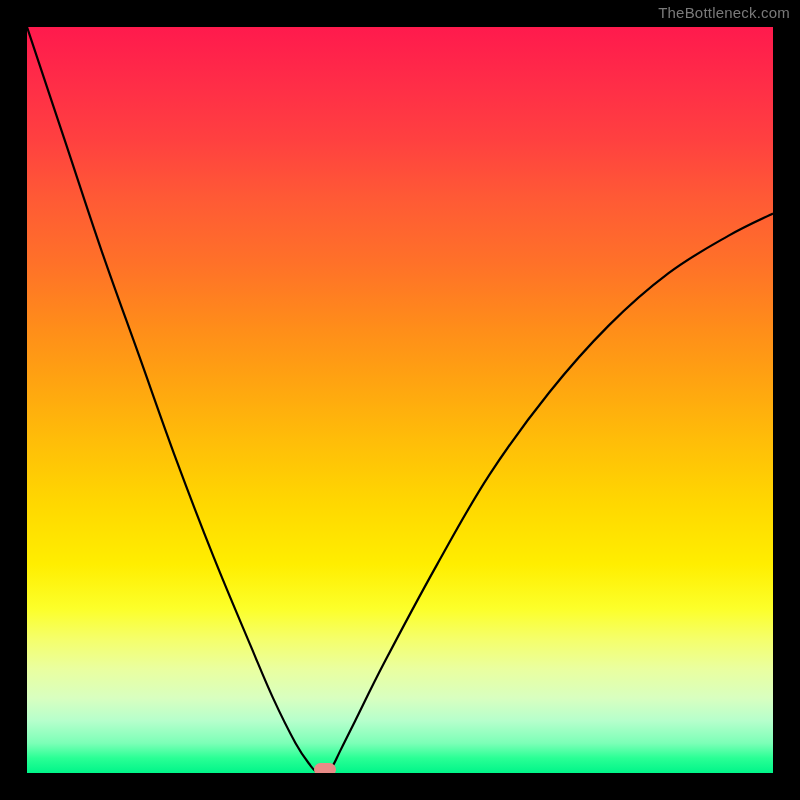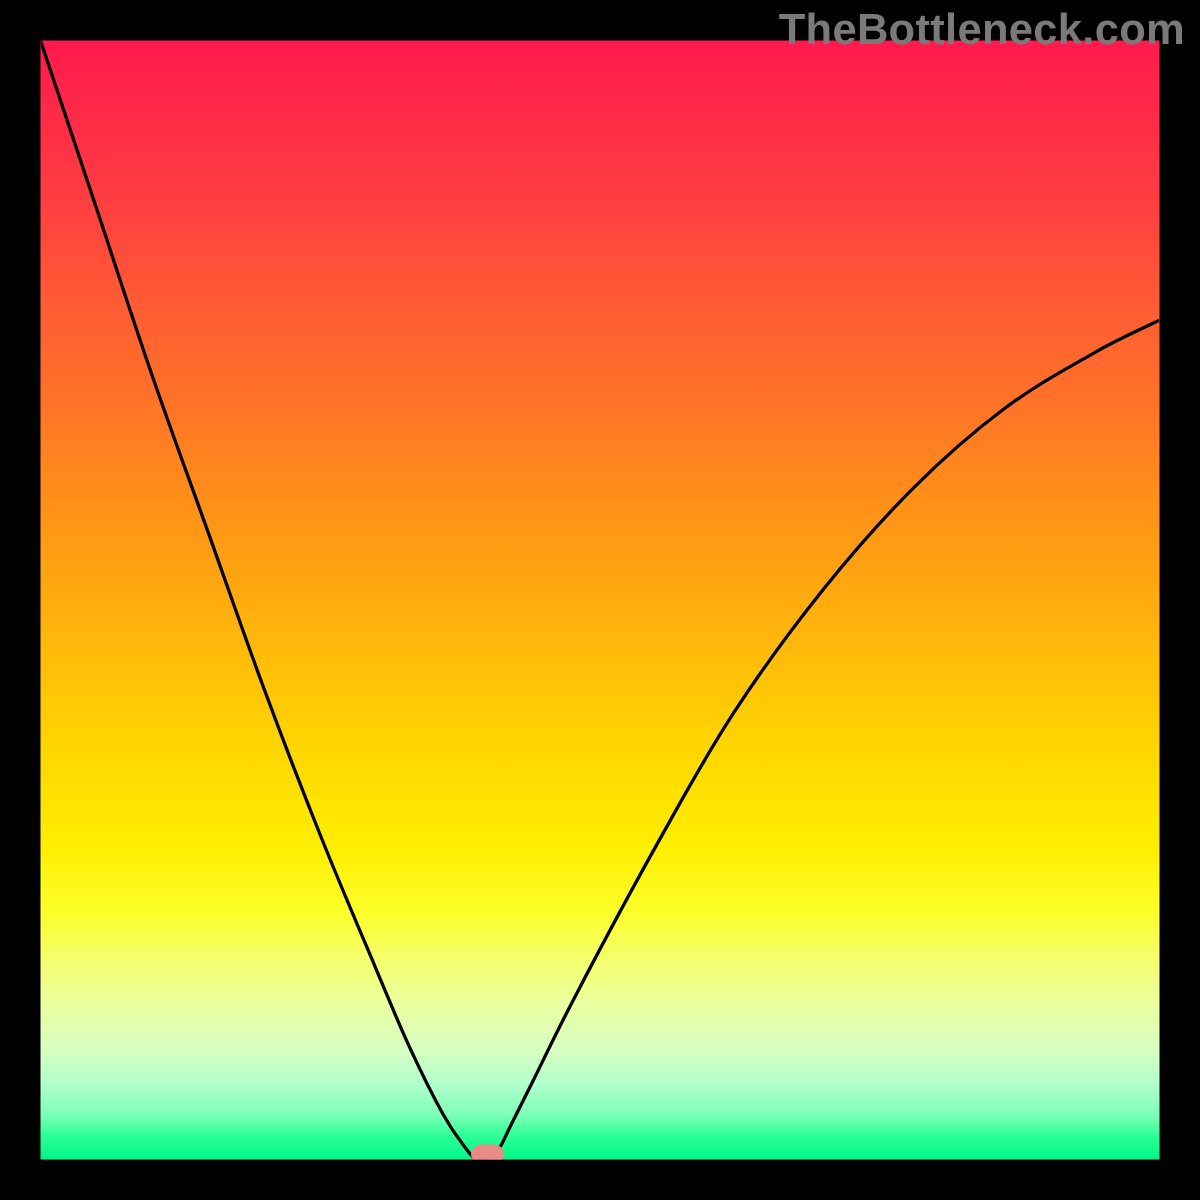--- a/index.html
+++ b/index.html
@@ -66,22 +66,22 @@
     width: 22px;
     height: 13px;
     border-radius: 7px;
     background: #e88b87;
   }
   .watermark {
     position: absolute;
     top: 4px;
     right: 10px;
     color: #7a7a7a;
-    font-size: 29px;
-    font-weight: 700;
+    font-size: 15px;
+    font-weight: 400;
     letter-spacing: 0.2px;
   }
 </style>
 </head>
 <body>
 
 <div class="outer">
 
   <div class="plot">
 

